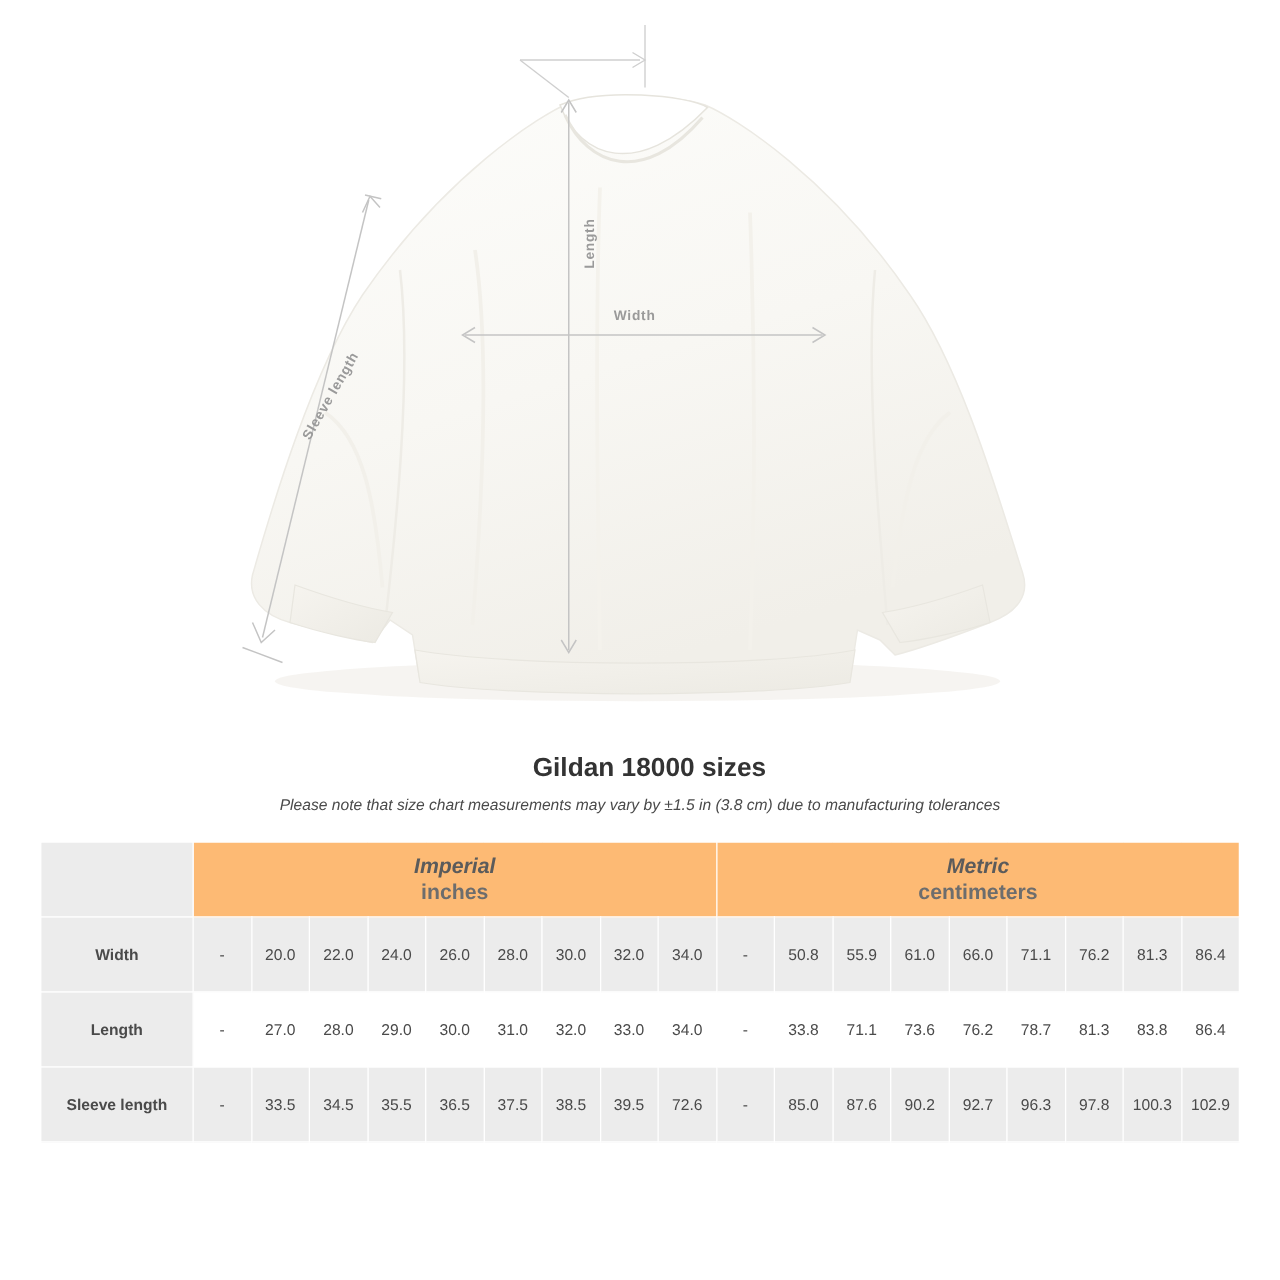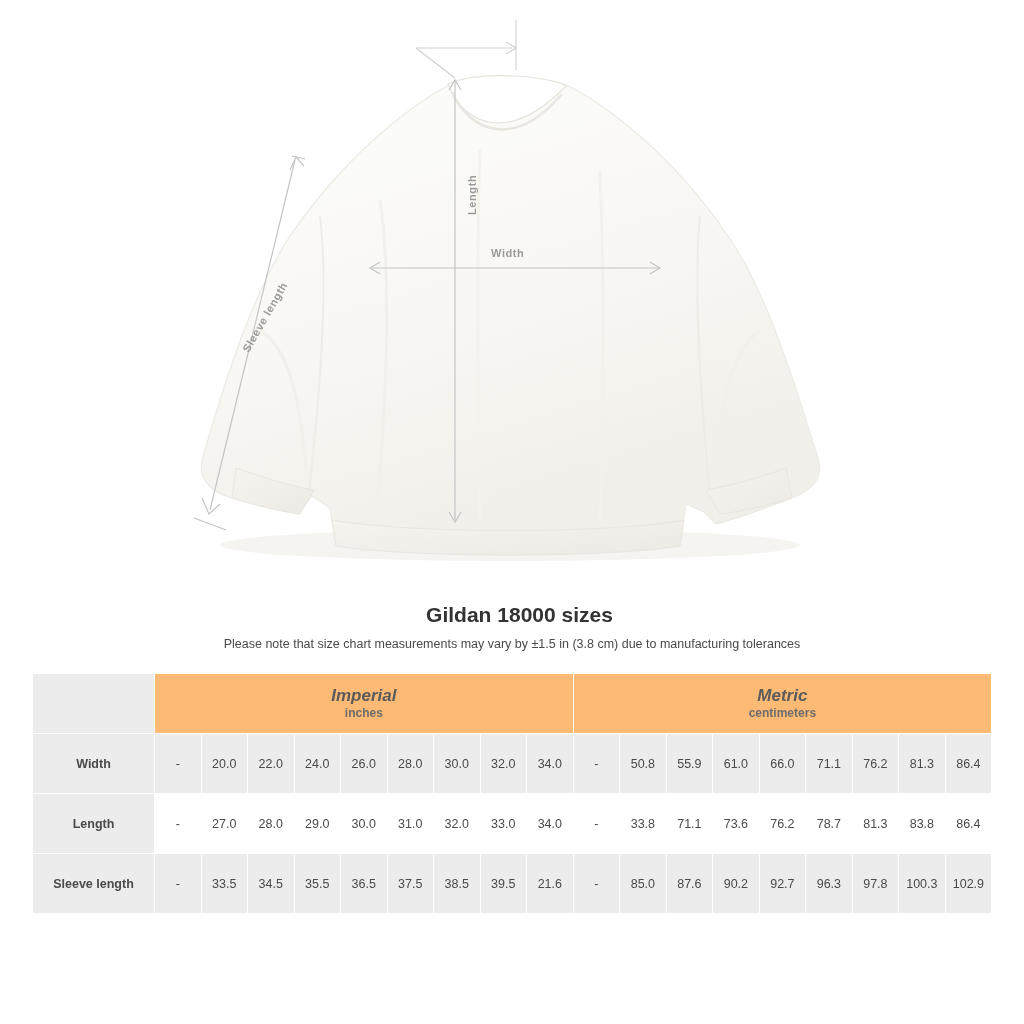--- a/index.html
+++ b/index.html
@@ -60,20 +60,21 @@
   }
   .chart-title {
     font-size: 21px;
     font-weight: bold;
     color: #333333;
     margin: 0 0 10px 0;
     padding-left: 15px;
   }
   .chart-note {
     font-size: 12.5px;
+    font-style: italic;
     color: #4a4a4a;
     margin: 0;
   }
 
   
   .table-wrap {
     margin: 22px 32px 0 32px;
   }
   table.size-table {
     border-collapse: collapse;
@@ -94,21 +95,21 @@
     height: 72px;
   }
   .unit-head .unit-name {
     font-size: 17px;
     font-weight: bold;
     font-style: italic;
     color: #5b5b5b;
     line-height: 1.25;
   }
   .unit-head .unit-sub {
-    font-size: 12px;
+    font-size: 17px;
     color: #6d6d6d;
     line-height: 1.3;
   }
   .col-head {
     background: #ffffff;
     font-weight: bold;
     font-size: 12.5px;
     color: #3f3f3f;
     height: 58px;
   }
@@ -287,21 +288,21 @@
           <tr class="band-a">
             <td class="row-head">Sleeve length</td>
             <td>-</td>
             <td>33.5</td>
             <td>34.5</td>
             <td>35.5</td>
             <td>36.5</td>
             <td>37.5</td>
             <td>38.5</td>
             <td>39.5</td>
-            <td>21.6</td>
+            <td>72.6</td>
             <td>-</td>
             <td>85.0</td>
             <td>87.6</td>
             <td>90.2</td>
             <td>92.7</td>
             <td>96.3</td>
             <td>97.8</td>
             <td>100.3</td>
             <td>102.9</td>
           </tr>

